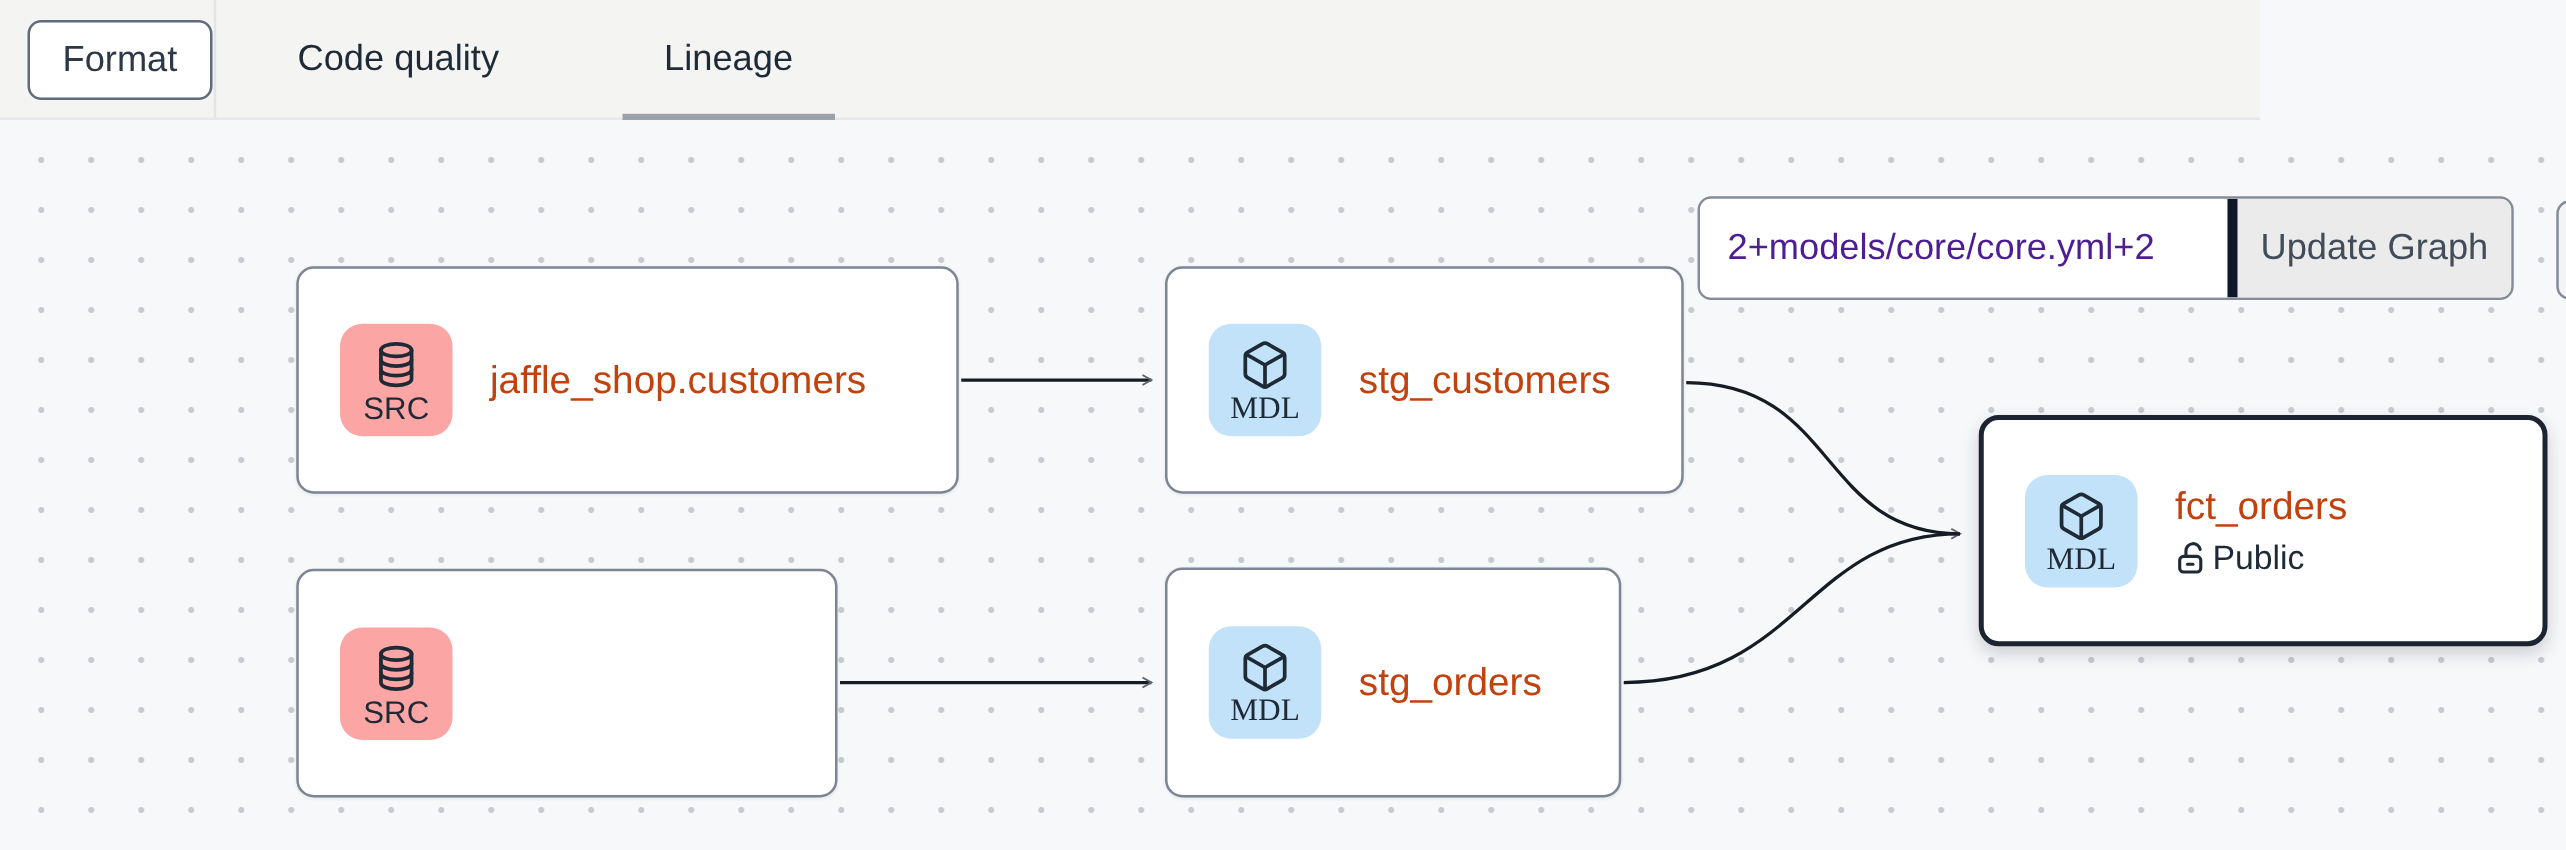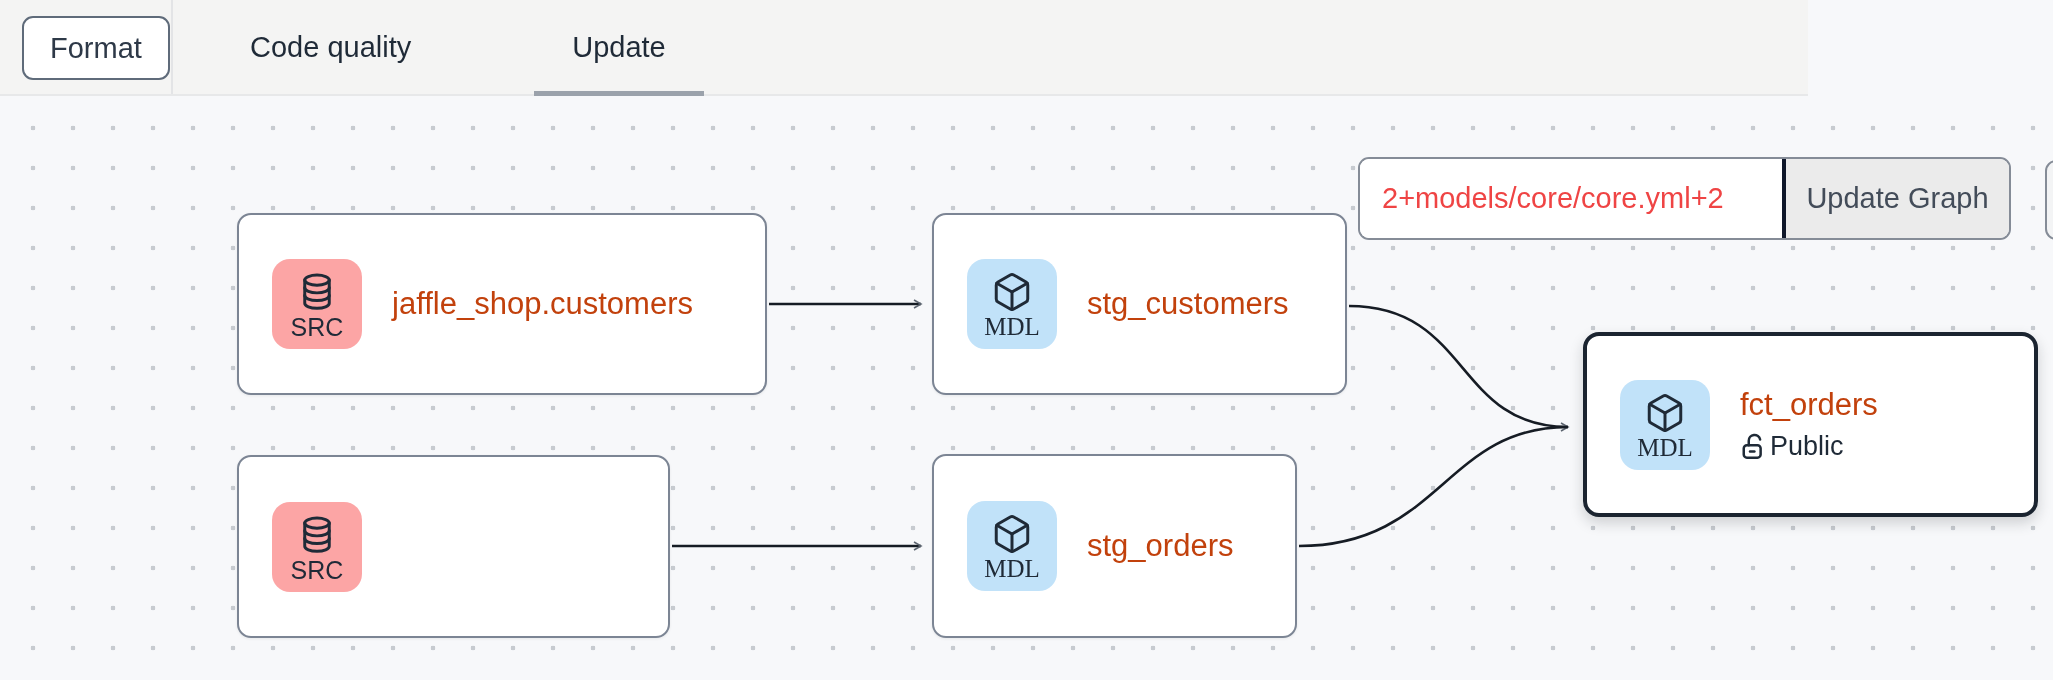--- a/index.html
+++ b/index.html
@@ -3,21 +3,21 @@
 <meta charset="utf-8">
 <style>
   html,body{margin:0;padding:0;}
   body{width:2053px;height:680px;overflow:hidden;font-family:"Liberation Sans","DejaVu Sans",sans-serif;}
   #app{position:relative;width:2053px;height:680px;background:#f7f8fa;}
 
   
   .topbar{position:absolute;left:0;top:0;width:1808px;height:96px;background:#f4f4f3;border-bottom:2px solid #e7e8e9;box-sizing:border-box;}
   .format-btn{position:absolute;left:22px;top:16px;height:64px;padding:0 26px;background:#ffffff;border:2px solid #5f6b7a;border-radius:11px;font-size:29px;color:#2e3948;display:flex;align-items:center;cursor:pointer;}
   .topbar-divider{position:absolute;left:171px;top:0;width:2px;height:94px;background:#e3e4e6;}
-  .tabs{position:absolute;left:184px;top:0;height:94px;display:flex;align-items:flex-end;gap:29px;}
+  .tabs{position:absolute;left:172px;top:0;height:94px;display:flex;align-items:flex-end;}
   .tab{position:relative;height:94px;display:flex;align-items:center;justify-content:center;padding:0 66px;font-size:29px;color:#1f2a37;cursor:pointer;}
   .tab .underline{display:none;}
   .tab.active .underline{display:block;position:absolute;left:50%;transform:translateX(-50%);bottom:-3px;width:170px;height:6px;background:#9ba2ab;}
 
   
   .canvas{position:absolute;left:0;top:96px;width:2053px;height:584px;background-color:#f7f8fa;background-image:radial-gradient(circle,#c7cbd0 2.2px,transparent 2.6px);background-size:40px 40px;background-position:13px 12px;}
   .edges{position:absolute;left:0;top:0;pointer-events:none;}
 
   
   .node{position:absolute;background:#ffffff;border:2px solid #7c8594;border-radius:14px;box-sizing:border-box;display:flex;align-items:center;padding-left:33px;gap:30px;box-shadow:0 1px 3px rgba(20,26,33,0.07);cursor:pointer;}
@@ -27,39 +27,39 @@
   .badge.mdl{background:#c1e2f9;font-family:Liberation Serif, serif;}
   .badge svg{width:42px;height:42px;margin-top:4px;}
   .badge .badge-label{font-size:25px;color:#1f2a37;line-height:1.05;margin-top:1px;}
   .node-label{font-size:31px;color:#c2410c;white-space:nowrap;}
   .node-text-col{display:flex;flex-direction:column;gap:8px;}
   .access-row{display:flex;align-items:flex-end;font-size:27px;color:#1f2a37;}
   .access-row svg{width:30px;height:30px;}
 
   
   .controls{position:absolute;left:1358px;top:61px;height:83px;display:flex;border:2px solid #858c97;border-radius:11px;overflow:hidden;box-sizing:border-box;background:#ffffff;}
-  .selector-input{width:388px;height:100%;border:none;outline:none;background:#ffffff;font-family:"Liberation Sans","DejaVu Sans",sans-serif;font-size:29px;color:#ef4444;padding:0 12px 0 22px;}
-  .update-btn{width:227px;height:100%;background:#ebebeb;border:none;border-left:4px solid #0f172a;font-family:"Liberation Sans","DejaVu Sans",sans-serif;font-size:29px;color:#434c59;cursor:pointer;}
+  .selector-input{width:388px;height:100%;border:none;outline:none;background:#ffffff;font-family:"Liberation Sans","DejaVu Sans",sans-serif;font-size:29px;color:#4c1d95;padding:0 12px 0 22px;}
+  .update-btn{width:227px;height:100%;background:#ebebeb;border:none;border-left:8px solid #0f172a;font-family:"Liberation Sans","DejaVu Sans",sans-serif;font-size:29px;color:#434c59;cursor:pointer;}
   .partial-btn{position:absolute;left:2045px;top:64px;width:40px;height:80px;background:#f3f4f5;border:2px solid #858c97;border-radius:11px 0 0 11px;box-sizing:border-box;}
 </style>
 </head>
 <body>
 
 <div id="app">
 
   <div class="topbar">
     <button class="format-btn">Format</button>
     <div class="topbar-divider"></div>
     <div class="tabs">
       <div class="tab">
         <span>Code quality</span>
 
       </div>
       <div class="tab active">
-        <span>Update</span>
+        <span>Lineage</span>
         <div class="underline"></div>
       </div>
     </div>
   </div>
 
   <div class="canvas">
 
     <svg class="edges" width="2053" height="584" viewBox="0 0 2053 584">
       <defs>
         <marker id="arrow" markerWidth="14" markerHeight="14" refX="10" refY="6" orient="auto" markerUnits="userSpaceOnUse">

